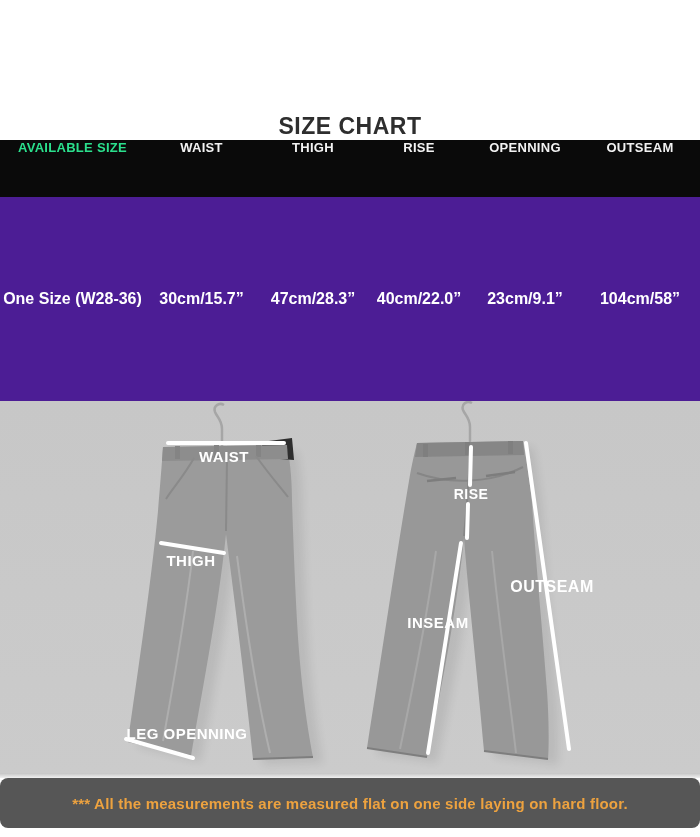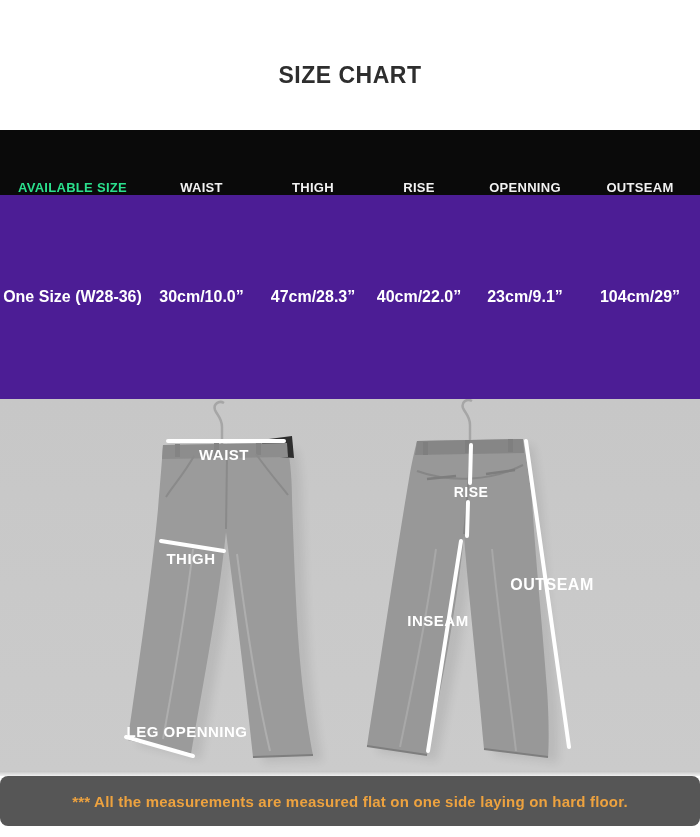--- a/index.html
+++ b/index.html
@@ -1,25 +1,25 @@
 <!DOCTYPE html>
 <html><head>
 <meta charset="utf-8">
 <style>
   html,body{margin:0;padding:0;background:#ffffff;}
   .page{
     width:700px;height:837px;position:relative;overflow:hidden;
     background:#ffffff;font-family:"Liberation Sans",sans-serif;
   }
   
-  .title-wrap{height:110px;display:flex;align-items:center;justify-content:center;margin-top:20px;}
+  .title-wrap{height:140px;display:flex;align-items:flex-end;justify-content:center;}
   .page-title{margin:0;font-size:23px;font-weight:bold;color:#2e2e2e;letter-spacing:.5px;}
 
   
-  .thead{height:65px;background:#0a0a0a;display:flex;align-items:flex-end;}
+  .thead{height:57px;background:#0a0a0a;display:flex;align-items:flex-start;}
   .thead .cell,.trow .cell{flex:0 0 auto;text-align:center;}
   .cell:nth-child(1){width:145px;}
   .cell:nth-child(2){width:113px;}
   .cell:nth-child(3){width:110px;}
   .cell:nth-child(4){width:102px;}
   .cell:nth-child(5){width:110px;}
   .cell:nth-child(6){width:120px;}
   .hcell{font-size:13px;font-weight:bold;color:#f2f2f2;letter-spacing:.3px;}
   .hcell-accent{color:#2BE08D;}
 
@@ -54,25 +54,25 @@
     <div class="cell hcell">WAIST</div>
     <div class="cell hcell">THIGH</div>
     <div class="cell hcell">RISE</div>
     <div class="cell hcell">OPENNING</div>
     <div class="cell hcell">OUTSEAM</div>
   </div>
 
   <div class="tbody">
     <div class="trow">
       <div class="cell dcell">One Size (W28-36)</div>
-      <div class="cell dcell">30cm/10.0”</div>
+      <div class="cell dcell">30cm/15.7”</div>
       <div class="cell dcell">47cm/28.3”</div>
       <div class="cell dcell">40cm/22.0”</div>
       <div class="cell dcell">23cm/9.1”</div>
-      <div class="cell dcell">104cm/29”</div>
+      <div class="cell dcell">104cm/58”</div>
     </div>
   </div>
 
   <div class="photo">
     <svg width="700" height="377" viewBox="0 0 700 377">
       <defs>
         <filter id="soft" x="-20%" y="-20%" width="140%" height="140%">
           <feGaussianBlur stdDeviation="5"></feGaussianBlur>
         </filter>
         <path id="frontPantsPath" d="M163,46 L287,44

